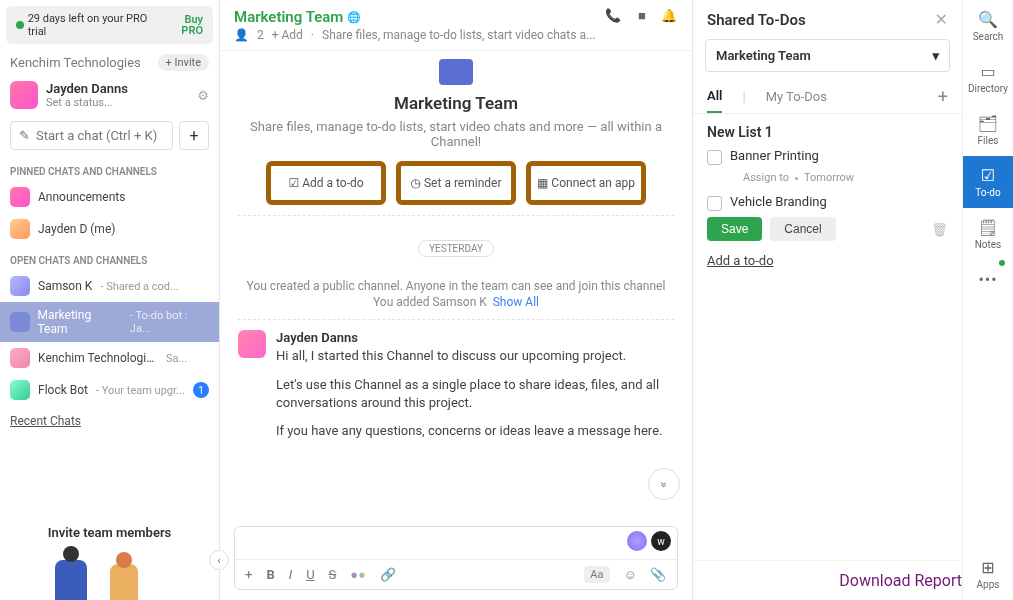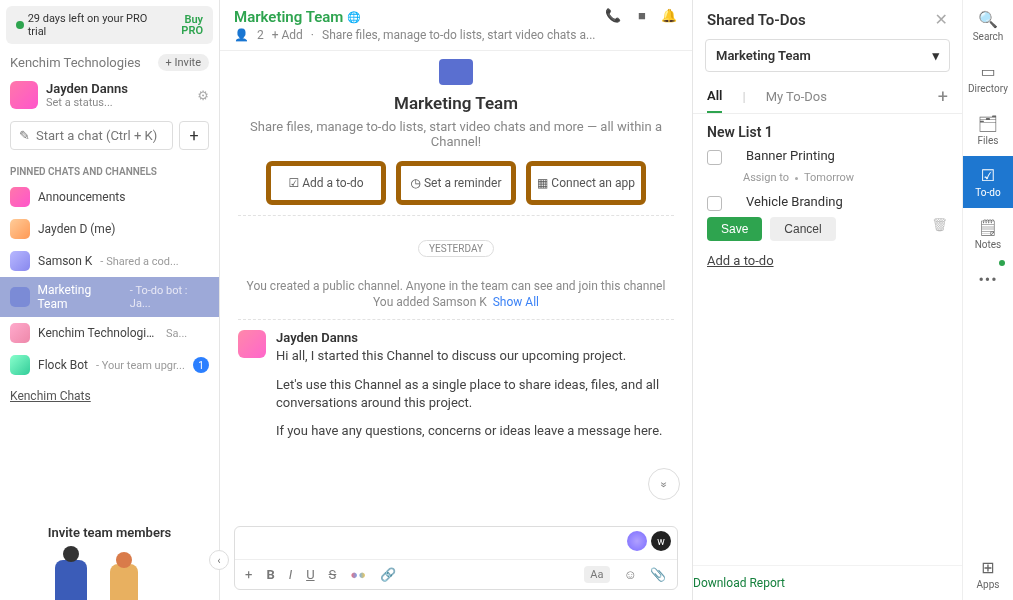--- a/index.html
+++ b/index.html
@@ -84,31 +84,31 @@
   .todo-header h3 { font-size: 15px; font-weight: 600; }
   .todo-header .close { color: #aaa; cursor: pointer; font-size: 16px; }
   .team-select { margin: 0 12px 8px; border: 1px solid #ddd; border-radius: 4px; padding: 8px 10px; display: flex; justify-content: space-between; align-items: center; cursor: pointer; font-weight: 600; font-size: 13px; }
   .todo-tabs { display: flex; align-items: center; padding: 0 14px; border-bottom: 1px solid #eee; gap: 20px; }
   .todo-tab { padding: 8px 0; color: #888; cursor: pointer; font-size: 13px; }
   .todo-tab.active { color: #222; font-weight: 600; border-bottom: 2px solid #2ea44f; }
   .todo-tab.sep { color: #ccc; }
   .add-tab { margin-left: auto; color: #888; cursor: pointer; font-size: 18px; }
   .todo-body { padding: 10px 14px; flex: 1; }
   .list-name { font-weight: 600; font-size: 14px; margin-bottom: 8px; }
-  .todo-item { display: flex; align-items: flex-start; gap: 24px; margin-bottom: 6px; }
+  .todo-item { display: flex; align-items: flex-start; gap: 8px; margin-bottom: 6px; }
   .cb { width: 15px; height: 15px; border: 1.5px solid #bbb; border-radius: 3px; margin-top: 2px; cursor: pointer; }
   .todo-text { font-size: 13px; }
   .todo-sub { font-size: 11px; color: #999; margin-left: 36px; margin-bottom: 10px; }
   .todo-sub .dot2 { display:inline-block; width:3px; height:3px; background:#aaa; border-radius:50%; vertical-align:middle; margin:0 6px; }
-  .todo-actions { display: flex; gap: 8px; margin: 6px 0 12px; }
+  .todo-actions { display: flex; align-items: center; gap: 8px; margin: 6px 0 12px; }
   .btn-save { background: #2ea44f; color: #fff; border: none; padding: 5px 14px; border-radius: 4px; font-size: 12px; cursor: pointer; }
   .btn-cancel { background: #eee; color: #444; border: none; padding: 5px 14px; border-radius: 4px; font-size: 12px; cursor: pointer; }
   .trash { margin-left: auto; color: #bbb; cursor: pointer; }
   .add-todo { color: #444; text-decoration: underline; font-size: 13px; cursor: pointer; }
-  .download-report { text-align: left; color: #15803d; font-size: 12px; padding: 10px 0; cursor: pointer; border-top: 1px solid #f2f2f2; }
+  .download-report { text-align: right; color: #701a75; font-size: 16px; padding: 10px 0; cursor: pointer; border-top: 1px solid #f2f2f2; }
 
   
   .rail { width: 50px; display: flex; flex-direction: column; align-items: center; }
   .rail-item { width: 100%; text-align: center; padding: 10px 0; font-size: 10px; color: #666; cursor: pointer; }
   .rail-item .ic { font-size: 16px; display: block; margin-bottom: 2px; color: #666; }
   .rail-item.active { background: #1e77d0; color: #fff; }
   .rail-item.active .ic { color: #fff; }
   .rail-spacer { flex: 1; }
   .more-ic { letter-spacing: 1px; position: relative; }
   .more-ic .gd { position:absolute; top:0; right:8px; width:6px; height:6px; background:#2ea44f; border-radius:50%; }
@@ -149,20 +149,21 @@
     <div class="section-label">PINNED CHATS AND CHANNELS</div>
     <div class="chan">
       <div class="ch-ic ic-pink"></div>
       <span>Announcements</span>
     </div>
     <div class="chan">
       <div class="ch-ic ic-orange"></div>
       <span>Jayden D (me)</span>
     </div>
 
+    <div class="section-label">OPEN CHATS AND CHANNELS</div>
     <div class="chan">
       <div class="ch-ic ic-purple"></div>
       <span>Samson K</span>
       <span class="sub">- Shared a cod...</span>
     </div>
     <div class="chan active">
       <div class="ch-ic" style="background:#7b8bd6"></div>
       <span>Marketing Team</span>
       <span class="sub">- To-do bot : Ja...</span>
     </div>
@@ -171,21 +172,21 @@
       <span style="white-space:nowrap; overflow:hidden; text-overflow:ellipsis; max-width:120px;">Kenchim Technologies Hub</span>
       <span class="sub">Sa...</span>
     </div>
     <div class="chan">
       <div class="ch-ic ic-green"></div>
       <span>Flock Bot</span>
       <span class="sub">- Your team upgr...</span>
       <span class="badge">1</span>
     </div>
 
-    <div class="recent">Kenchim Chats</div>
+    <div class="recent">Recent Chats</div>
     <div style="flex:1"></div>
     <div class="invite-team">Invite team members</div>
     <div class="people-art">
         <div class="p1"></div>
         <div class="p2"></div>
       </div>
     <div class="collapse-handle">‹</div>
   </div>
 
   <div class="main">

